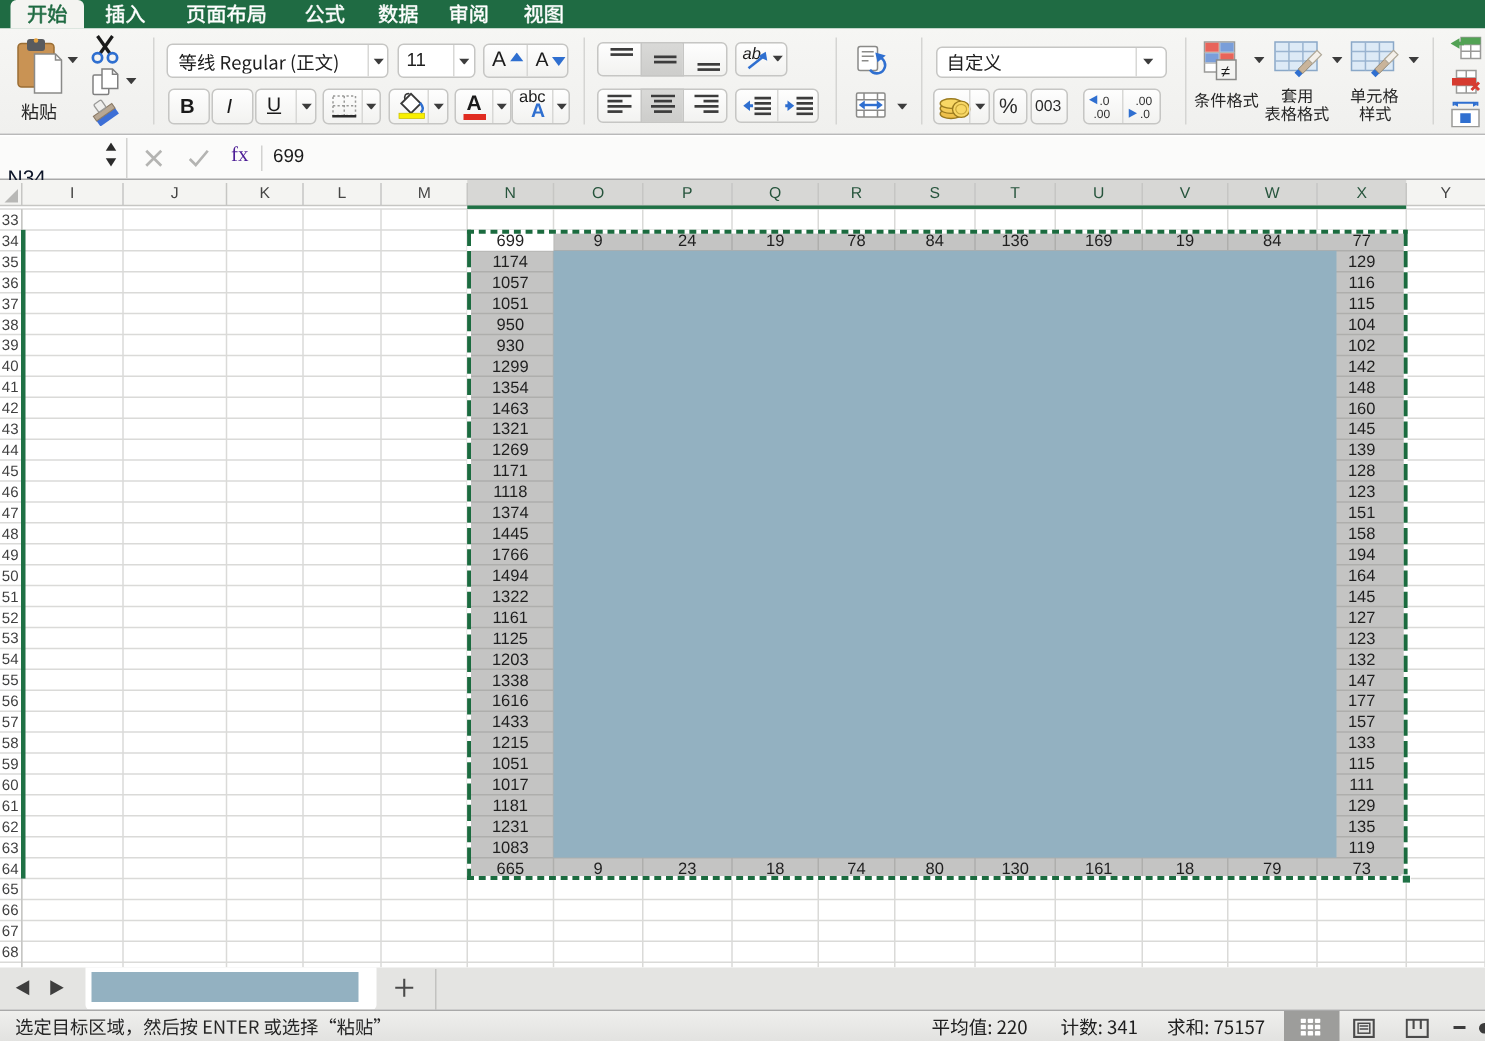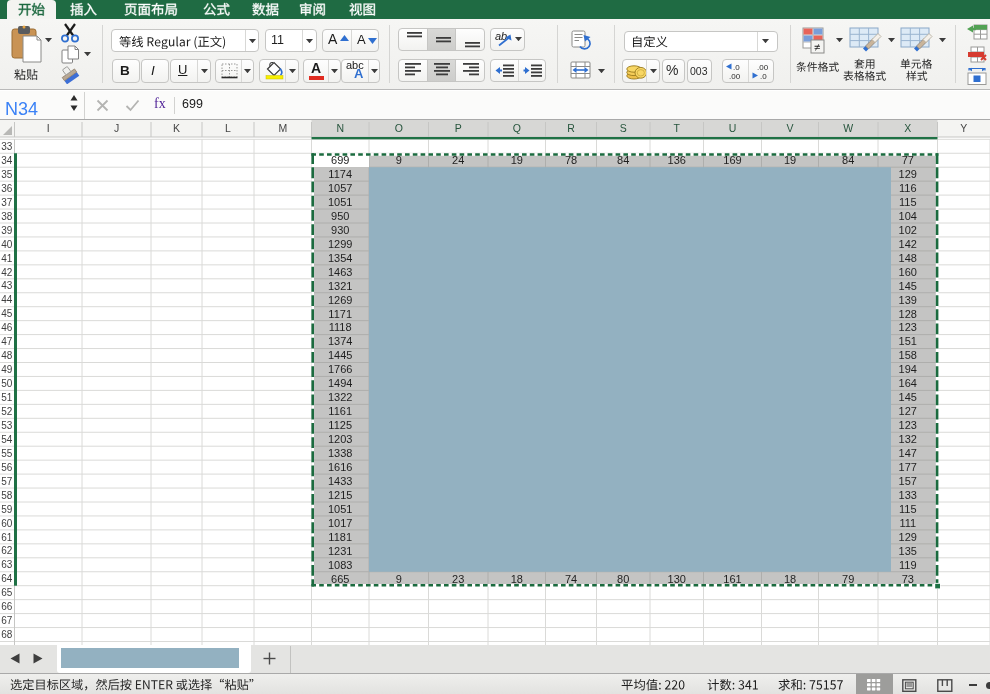--- a/index.html
+++ b/index.html
@@ -345,21 +345,21 @@
 <path d="M14 9 l5 5 M19 9 l-5 5" stroke="#d63b30" stroke-width="2"></path>
     </svg>
     <svg class="abs" style="left:967px;top:67px" width="21" height="18">
 <polyline points="2,3.5 2,1.5 18,1.5 18,3.5" fill="none" stroke="#2f6fd0" stroke-width="1.2"></polyline>
 <polygon points="2,2.5 5,0.8 5,4.2" fill="#2f6fd0"></polygon>
       <polygon points="18,2.5 15,0.8 15,4.2" fill="#2f6fd0"></polygon>
 <rect x="1" y="6" width="18" height="11.5" fill="#fff" stroke="#9a9a98"></rect>
 <rect x="6.5" y="8.5" width="7" height="6.5" fill="#2f6fd0"></rect>
     </svg>
     <div id="fbar"></div>
-    <span class="abs" style="left:5px;top:99px;font-size:18px;color:#3b82f6">N34</span>
+    <span class="abs" style="left:5px;top:110px;font-size:14px;color:#0f172a">N34</span>
     <svg class="abs" style="left:70px;top:95px" width="8" height="18">
 <polygon points="4,0 7.5,5.5 0.5,5.5" fill="#2b2b2b"></polygon>
       <polygon points="4,16 7.5,10.5 0.5,10.5" fill="#2b2b2b"></polygon>
     </svg>
     <div class="abs" style="left:84px;top:92px;width:1px;height:27px;background:#d2d2d0"></div>
     <svg class="abs" style="left:96px;top:99px" width="13" height="13">
 <path d="M1.5 1.5 L11.5 11.5 M11.5 1.5 L1.5 11.5" stroke="#b4b4b2" stroke-width="1.8"></path>
     </svg>
     <svg class="abs" style="left:125px;top:99px" width="15" height="13">
 <path d="M1.5 7 L5.5 11 L13.5 1.5" fill="none" stroke="#b4b4b2" stroke-width="1.8"></path>

